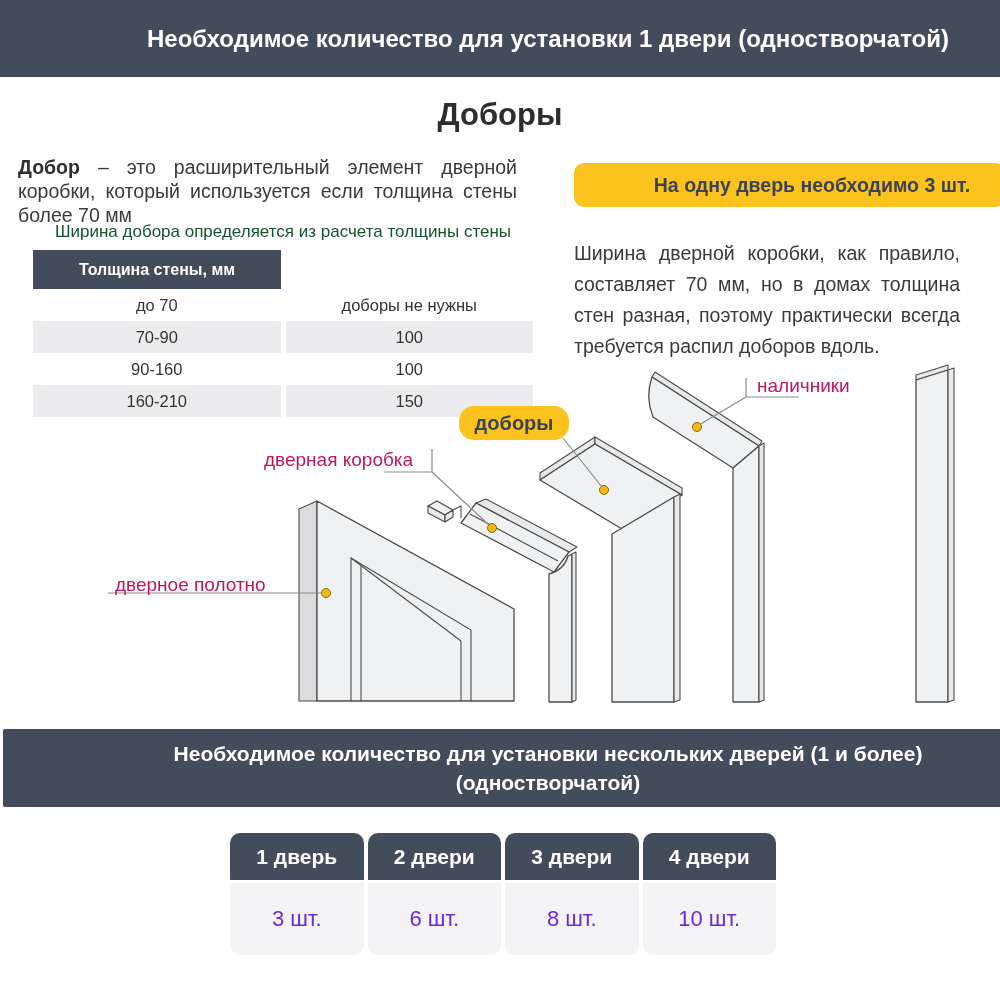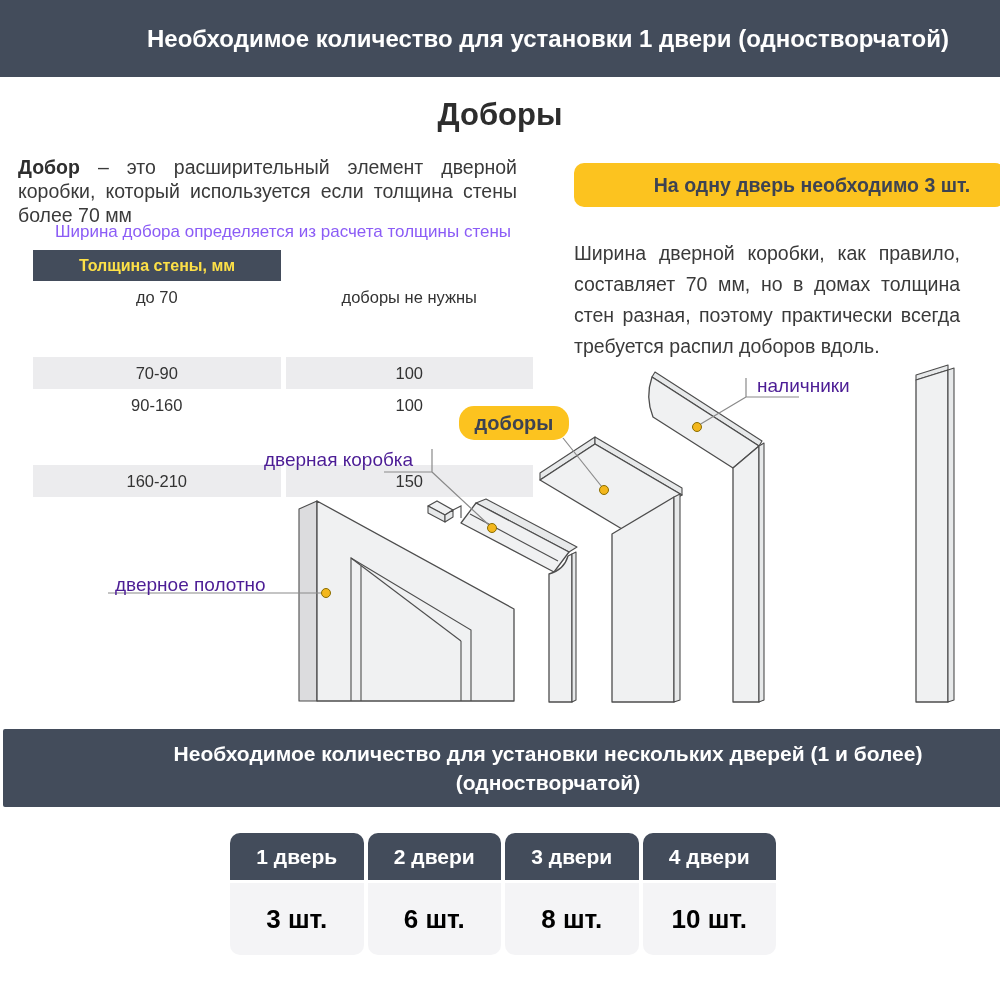--- a/index.html
+++ b/index.html
@@ -14,50 +14,50 @@
   .banner-bottom{left:3px;top:729px;width:994px;height:78px;font-size:21px;
                  flex-direction:column;line-height:29px;border-radius:2px;text-align:center;}
 
   .page-title{left:0;top:97px;width:1000px;text-align:center;font-size:31px;
               font-weight:bold;color:#2d2d2d;}
 
   
   .intro{left:18px;top:155px;width:499px;font-size:19.5px;line-height:24px;
          text-align:justify;color:#3a3a3a;}
   .intro b{color:#2e2e2e;}
-  .tbl-caption{left:33px;top:222px;width:500px;text-align:center;font-size:17px;color:#8b5cf6;}
+  .tbl-caption{left:33px;top:222px;width:500px;text-align:center;font-size:17px;color:#14532d;}
 
   .wall-table{left:33px;top:250px;width:500px;font-size:16.5px;}
   .wt-row{display:flex;gap:5px;}
   .wt-cell{width:248px;display:flex;align-items:center;justify-content:center;}
-  .wt-head .wt-cell{background:#434c5b;color:#fde047;font-weight:bold;height:31px;font-size:16px;}
+  .wt-head .wt-cell{background:#434c5b;color:#ffffff;font-weight:bold;height:39px;font-size:16px;}
   .wt-body .wt-cell{height:32px;font-weight:500;color:#333;}
-  .wt-body.alt .wt-cell{background:#ececee;margin-top:44px;}
+  .wt-body.alt .wt-cell{background:#ececee;}
 
   
   .badge{left:574px;top:163px;width:386px;height:44px;background:#fcc31f;border-radius:10px;
          display:flex;align-items:center;justify-content:center;font-size:19.5px;
          font-weight:bold;color:#3d4352;padding-left:45px;}
   .right-par{left:574px;top:238px;width:386px;font-size:19.5px;line-height:31px;
              text-align:justify;color:#3a3a3a;}
 
   
-  .dlabel{font-size:19px;color:#4c1d95;white-space:nowrap;}
+  .dlabel{font-size:19px;color:#be185d;white-space:nowrap;}
   .dobory-badge{left:459px;top:406px;width:110px;height:34px;background:#fcc31f;
                 border-radius:15px;display:flex;align-items:center;justify-content:center;
                 font-size:20px;font-weight:bold;color:#3d4352;}
 
   
   .doors-table{left:230px;top:833px;width:546px;}
   .dt-row{display:flex;gap:4px;}
   .dt-head{height:47px;}
   .dt-head .dt-cell{background:#434c5b;color:#fff;font-weight:bold;font-size:21px;
                     border-radius:10px 10px 0 0;}
   .dt-gap{height:3px;}
-  .dt-vals .dt-cell{background:#f4f4f6;height:72px;font-size:26px;font-weight:700;color:#000000;
+  .dt-vals .dt-cell{background:#f4f4f6;height:72px;font-size:22px;font-weight:400;color:#6d28d9;
                     border-radius:0 0 10px 10px;}
   .dt-cell{width:133.5px;display:flex;align-items:center;justify-content:center;}
 
   svg .face{fill:#f0f1f2;stroke:#4d4d4d;stroke-width:1.3;stroke-linejoin:round;}
   svg .band{fill:#e7e9ea;stroke:#4d4d4d;stroke-width:1.1;stroke-linejoin:round;}
   svg .dark{fill:#dcdcde;stroke:#4d4d4d;stroke-width:1.1;stroke-linejoin:round;}
   svg .edge{fill:none;stroke:#4d4d4d;stroke-width:1.1;}
   svg .leader{fill:none;stroke:#8a8a8a;stroke-width:1.2;}
   svg .dot{fill:#f3b71d;stroke:#8a6d00;stroke-width:1;}
 </style>

